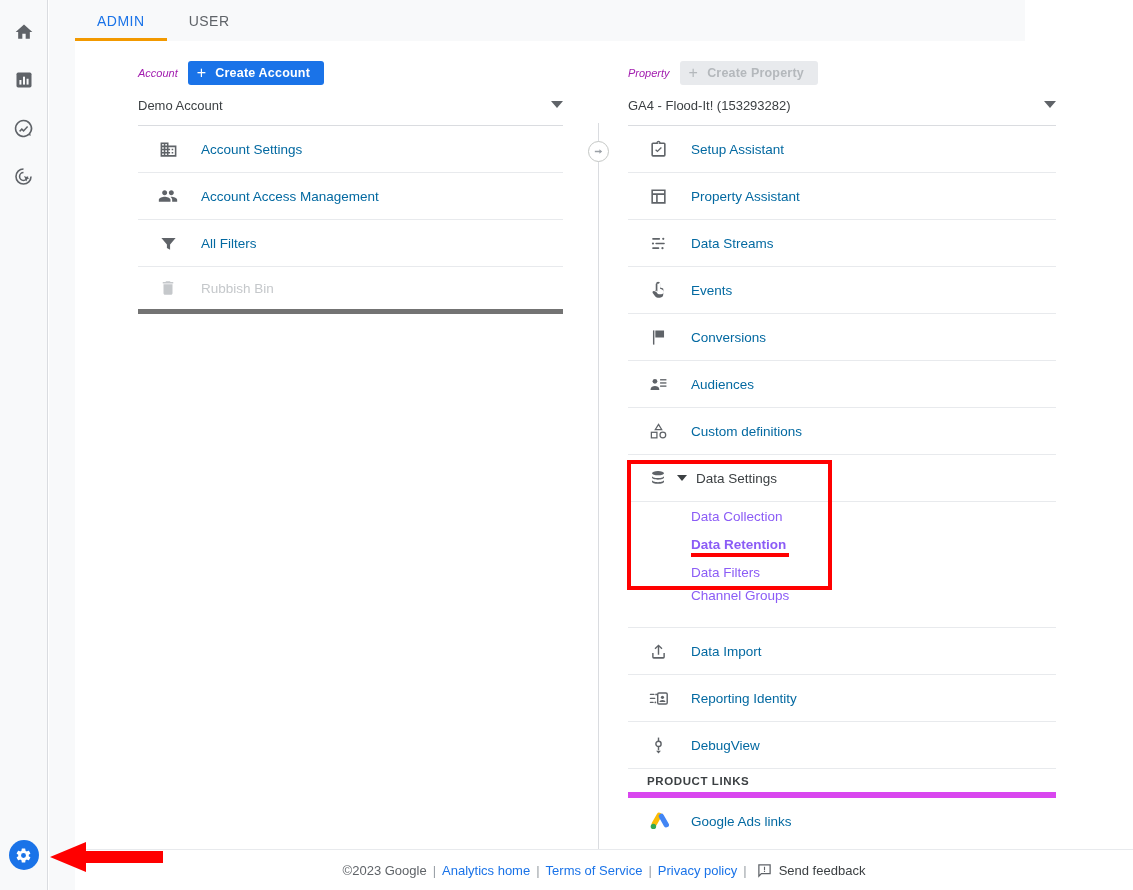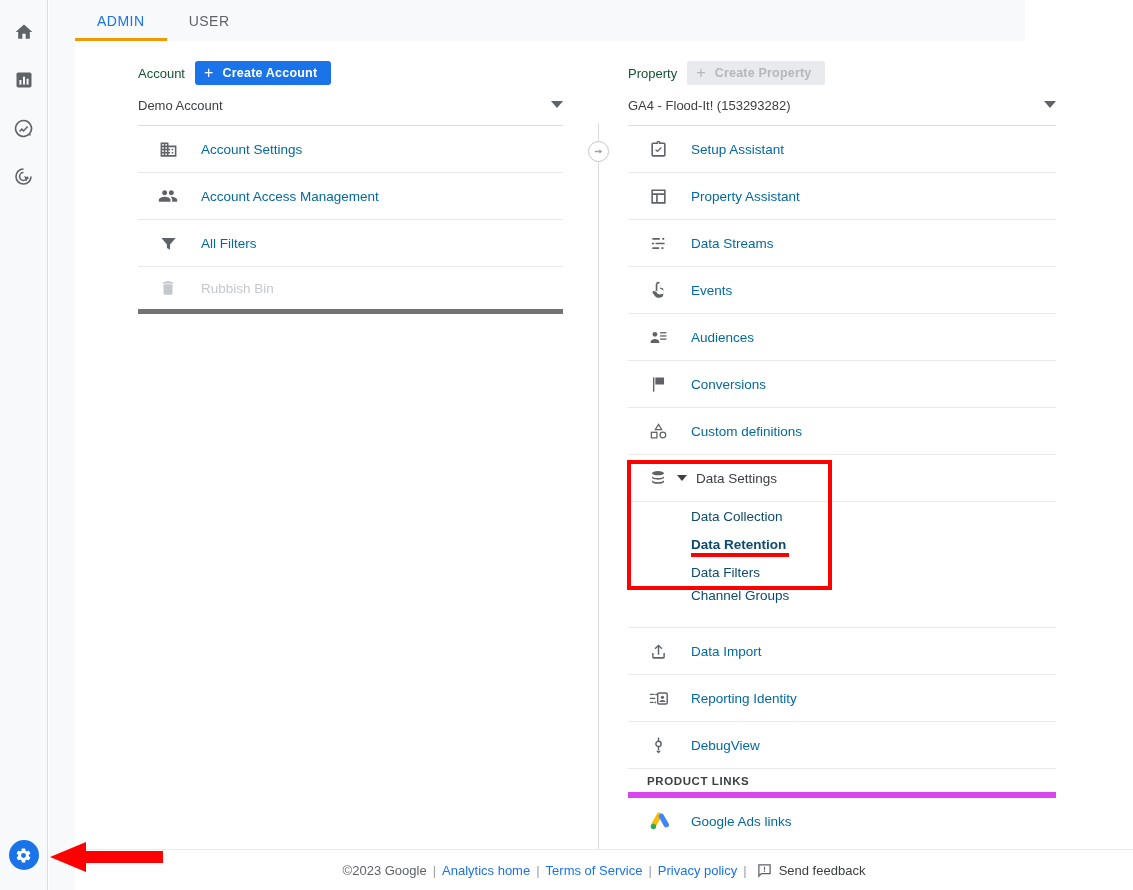--- a/index.html
+++ b/index.html
@@ -90,21 +90,21 @@
   .collapse-btn svg { fill: #9aa0a6; }
 
   .col { position: relative; }
   .col-account { position: absolute; left: 63px;  top: 19px; width: 425px; }
   .col-property{ position: absolute; left: 553px; top: 19px; width: 428px; }
 
   .col-head {
     display: flex; align-items: center; gap: 10px;
     height: 26px;
   }
-  .col-head-label { font-size: 13px; color: #14532d; }
+  .col-head-label { font-size: 11px; color: #a21caf; font-style: italic; }
   .btn-create {
     display: inline-flex; align-items: center; gap: 9px;
     height: 24px; padding: 0 14px 0 9px;
     border-radius: 3px; border: none;
     background: #1a73e8; color: #ffffff;
     font-size: 12.5px; font-weight: bold; letter-spacing: .2px;
     font-family: inherit; cursor: pointer;
   }
   .btn-create .plus { font-size: 16px; font-weight: normal; line-height: 1; }
   .btn-create.disabled {
@@ -152,21 +152,21 @@
   .group-head .ico { width: 22px; height: 22px; flex: 0 0 22px;
     display:flex; align-items:center; justify-content:center; margin-right: 8px; }
   .group-head .ico svg { fill: #5f6368; }
   .tri { width: 0; height: 0; border-left: 5.5px solid transparent;
          border-right: 5.5px solid transparent; border-top: 6.5px solid #3c4043;
          margin-right: 9px; }
   .group-head .lbl { font-size: 13.5px; color: #3c4043; }
   .sub-item {
     height: 28px; display: flex; align-items: center;
     padding-left: 63px;
-    font-size: 13.5px; color: #0c4a6e; cursor: pointer;
+    font-size: 13.5px; color: #8b5cf6; cursor: pointer;
   }
   .sub-item.underlined { position: relative; font-weight: bold; }
   .sub-item.underlined::after {
     content: ""; position: absolute;
     left: 63px; bottom: 1px; width: 98px; height: 4px;
     background: #ff0000;
   }
 
   .section-title {
     display: flex; align-items: center;
@@ -369,38 +369,38 @@
             <svg width="19" height="19" viewBox="0 0 24 24">
                 <path d="M9 3.5a2.5 2.5 0 0 1 5 0v6.3l1.8.5a3 3 0 0 1 2.2 2.9v3.6a4.2 4.2 0 0 1-4.2 4.2h-2.9a4 4 0 0 1-3.2-1.6l-3-4.1a1.8 1.8 0 0 1 2.6-2.4l1.2 1V3.5zm1.6 0v9.8l-2.5-2a.3.3 0 0 0-.4.4l3 4.1a2.4 2.4 0 0 0 1.9.9h2.9a2.6 2.6 0 0 0 2.6-2.6v-3.6a1.4 1.4 0 0 0-1-1.3l-3-.9V3.5a.9.9 0 0 0-1.8 0z"></path>
               </svg>
           </span>
           <span class="lbl">Events</span>
         </div>
 
         <div class="row">
           <span class="ico">
             <svg width="19" height="19" viewBox="0 0 24 24">
+                <path d="M5 3h1.8v18H5z"></path>
+                <path d="M8 3h11v9H8V4.6h9.2v5.8H8z"></path>
+              </svg>
+          </span>
+          <span class="lbl">Conversions</span>
+        </div>
+
+        <div class="row">
+          <span class="ico">
+            <svg width="19" height="19" viewBox="0 0 24 24">
                 <circle cx="7.5" cy="8" r="3"></circle>
                 <path d="M2 18c0-2.6 3-4 5.5-4s5.5 1.4 5.5 4v1H2z"></path>
                 <rect x="14" y="5.2" width="8" height="1.7"></rect>
                 <rect x="14" y="9.2" width="8" height="1.7"></rect>
                 <rect x="14" y="13.2" width="8" height="1.7"></rect>
               </svg>
           </span>
           <span class="lbl">Audiences</span>
-        </div>
-
-        <div class="row">
-          <span class="ico">
-            <svg width="19" height="19" viewBox="0 0 24 24">
-                <path d="M5 3h1.8v18H5z"></path>
-                <path d="M8 3h11v9H8V4.6h9.2v5.8H8z"></path>
-              </svg>
-          </span>
-          <span class="lbl">Conversions</span>
         </div>
 
         <div class="row">
           <span class="ico">
             <svg width="19" height="19" viewBox="0 0 24 24">
                 <path d="M12 3l4 6.5H8z" fill="none" stroke="#5f6368" stroke-width="1.6"></path>
                 <rect x="3" y="13" width="7" height="7" fill="none" stroke="#5f6368" stroke-width="1.6"></rect>
                 <circle cx="17.5" cy="16.5" r="3.6" fill="none" stroke="#5f6368" stroke-width="1.6"></circle>
               </svg>
           </span>

